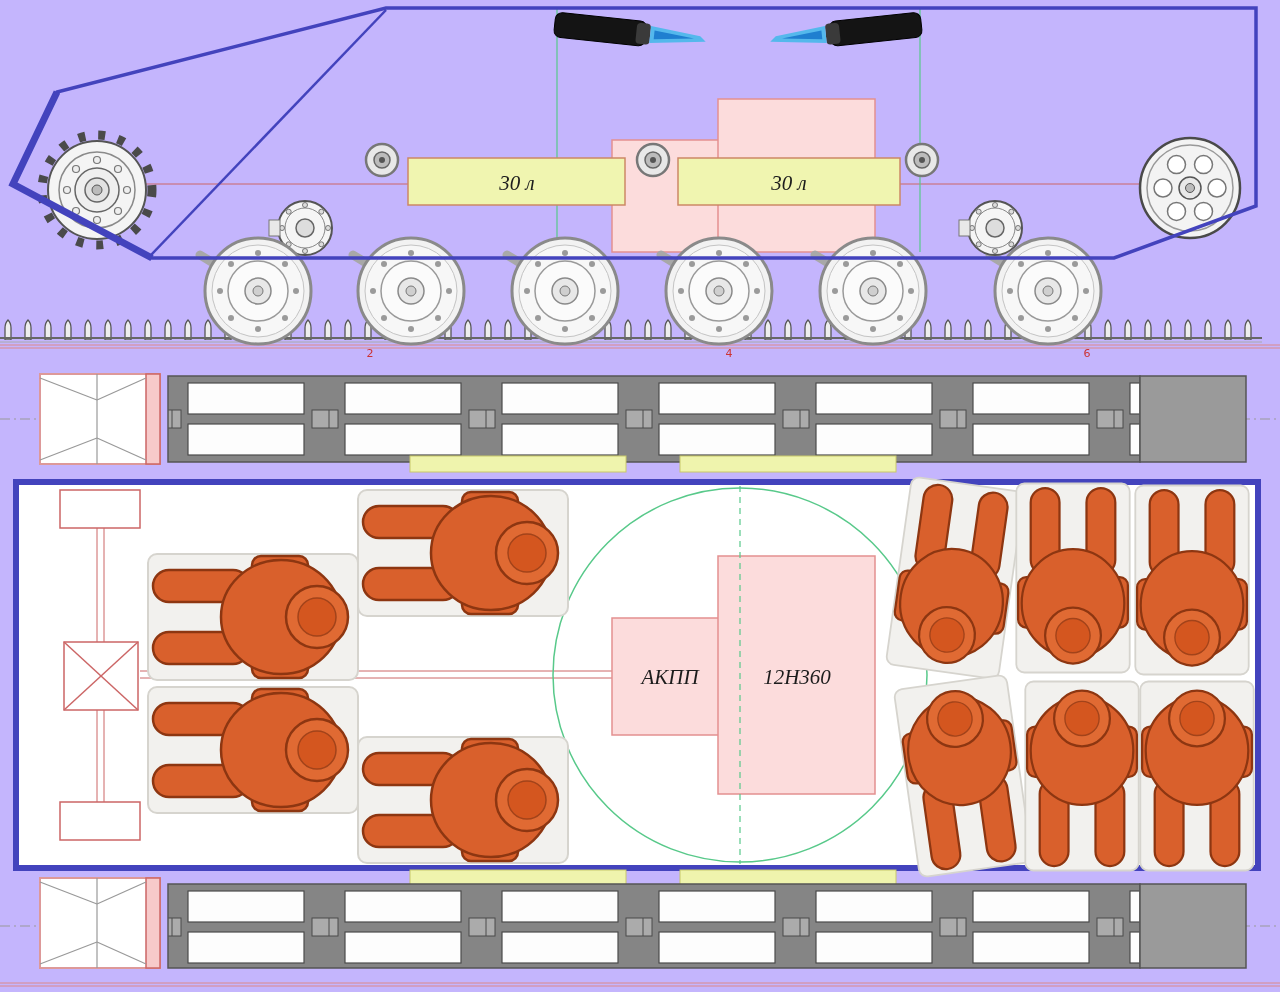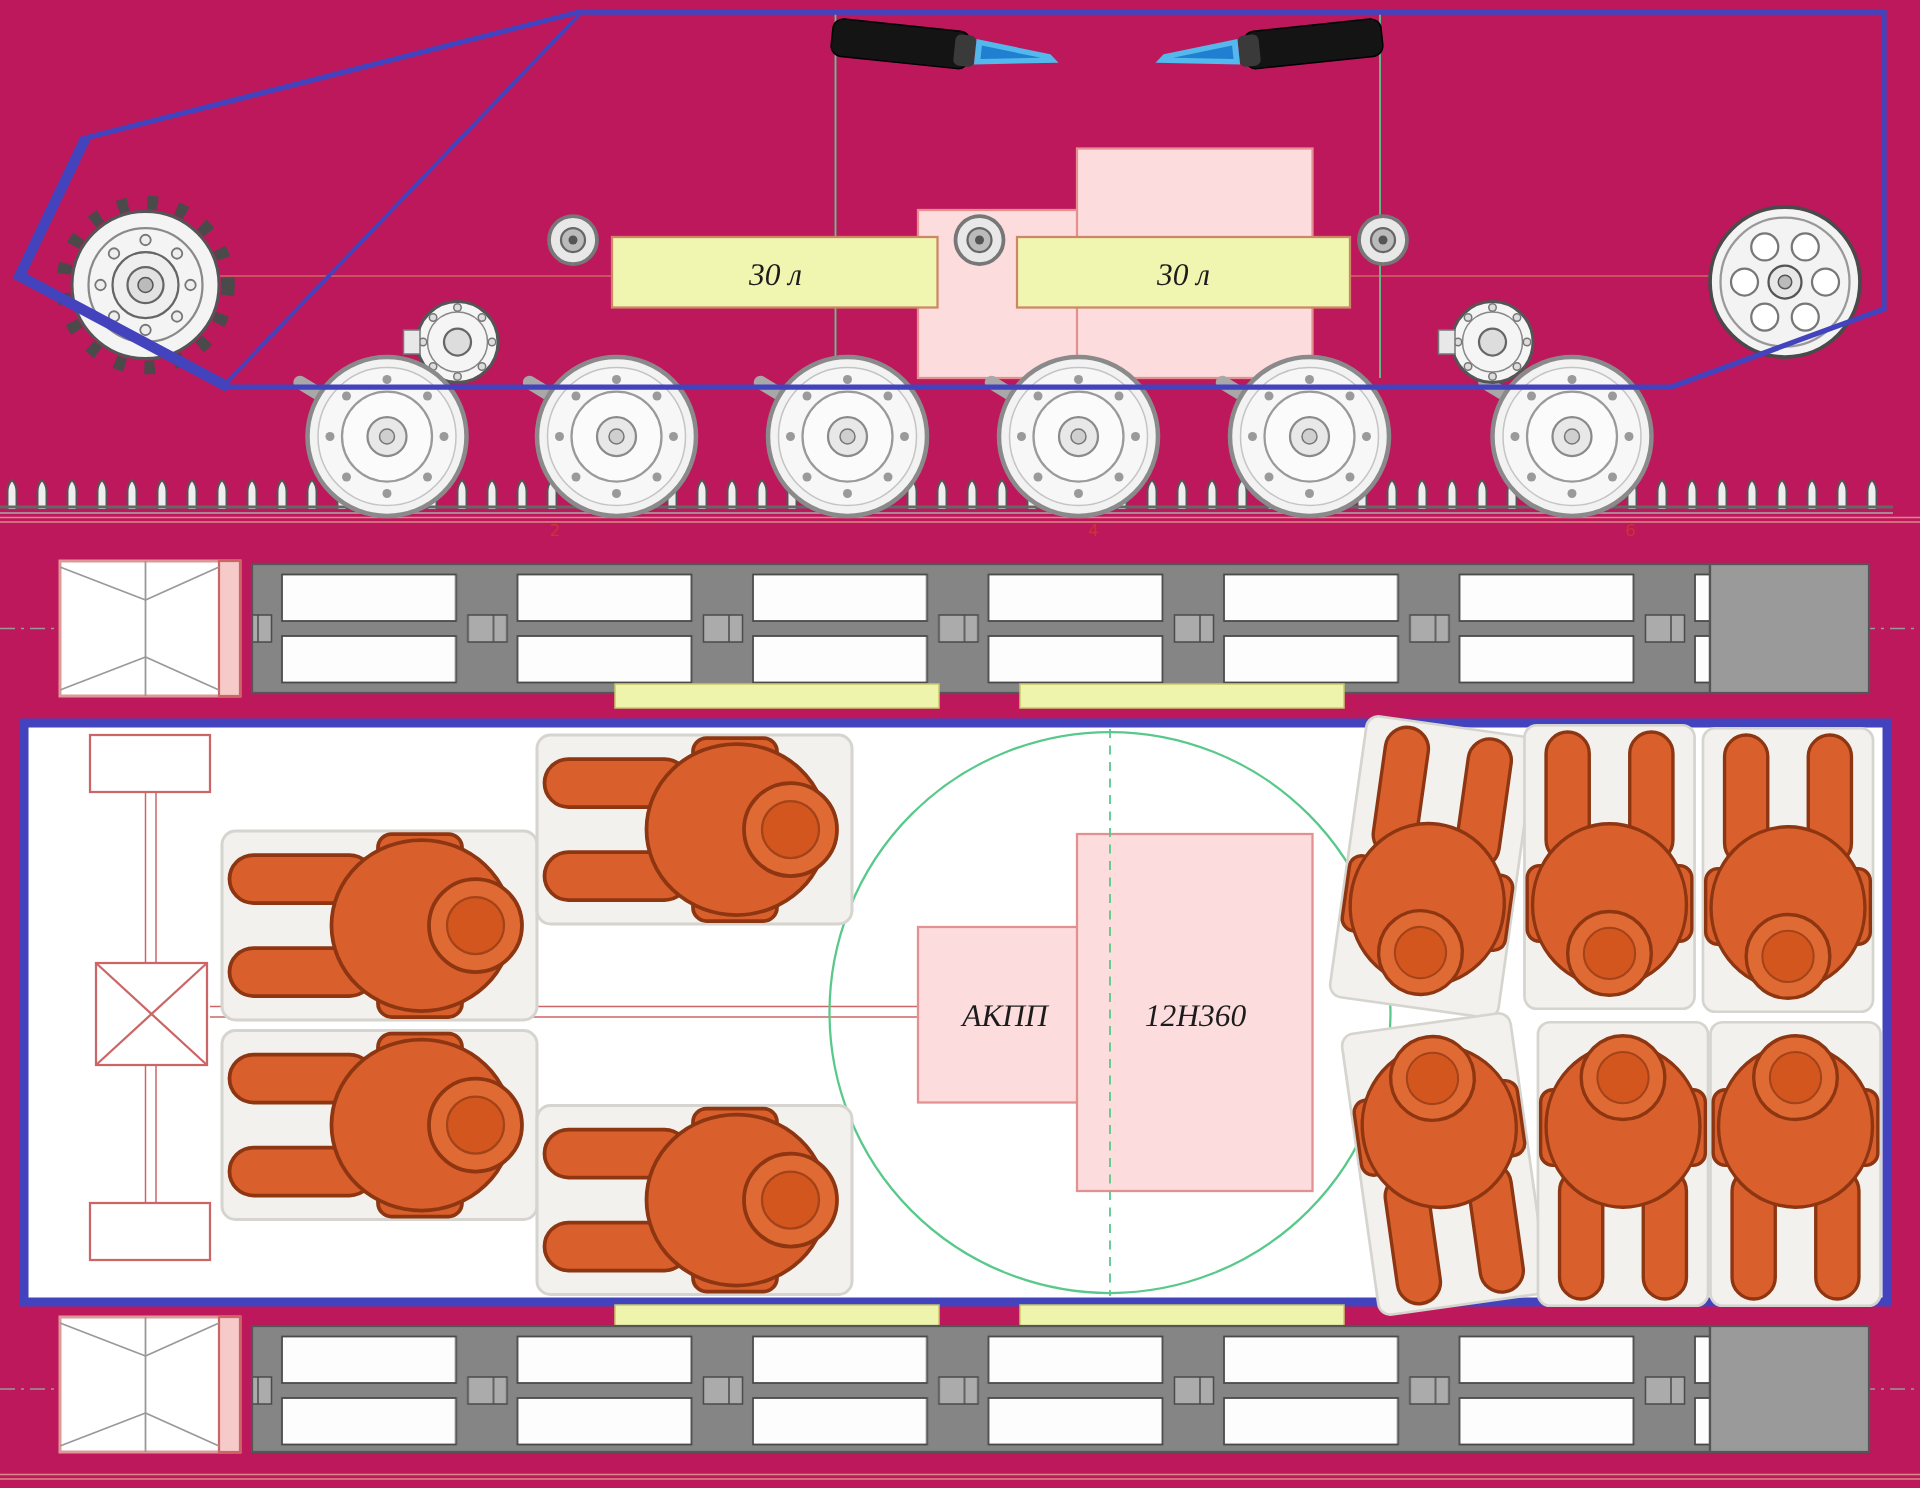--- a/index.html
+++ b/index.html
@@ -1,16 +1,16 @@
 <!DOCTYPE html>
 <html><head>
 <meta charset="utf-8">
 <style>
   html,body{margin:0;padding:0;background:#ffffff;}
-  .page{width:1280px;height:992px;position:relative;background:#be185d;overflow:hidden;}
+  .page{width:1280px;height:992px;position:relative;background:#c4b5fd;overflow:hidden;}
   svg{display:block;}
   .lbl-serif{font-family:"Liberation Serif",serif;font-style:italic;font-size:21px;fill:#1c1c1c;text-anchor:middle;}
   .lbl-num{font-family:"DejaVu Sans",sans-serif;font-size:11px;fill:#cc3333;text-anchor:middle;}
 </style>
 </head>
 <body>
 
 <div class="page">
 <svg width="1280" height="992" viewBox="0 0 1280 992">
 

